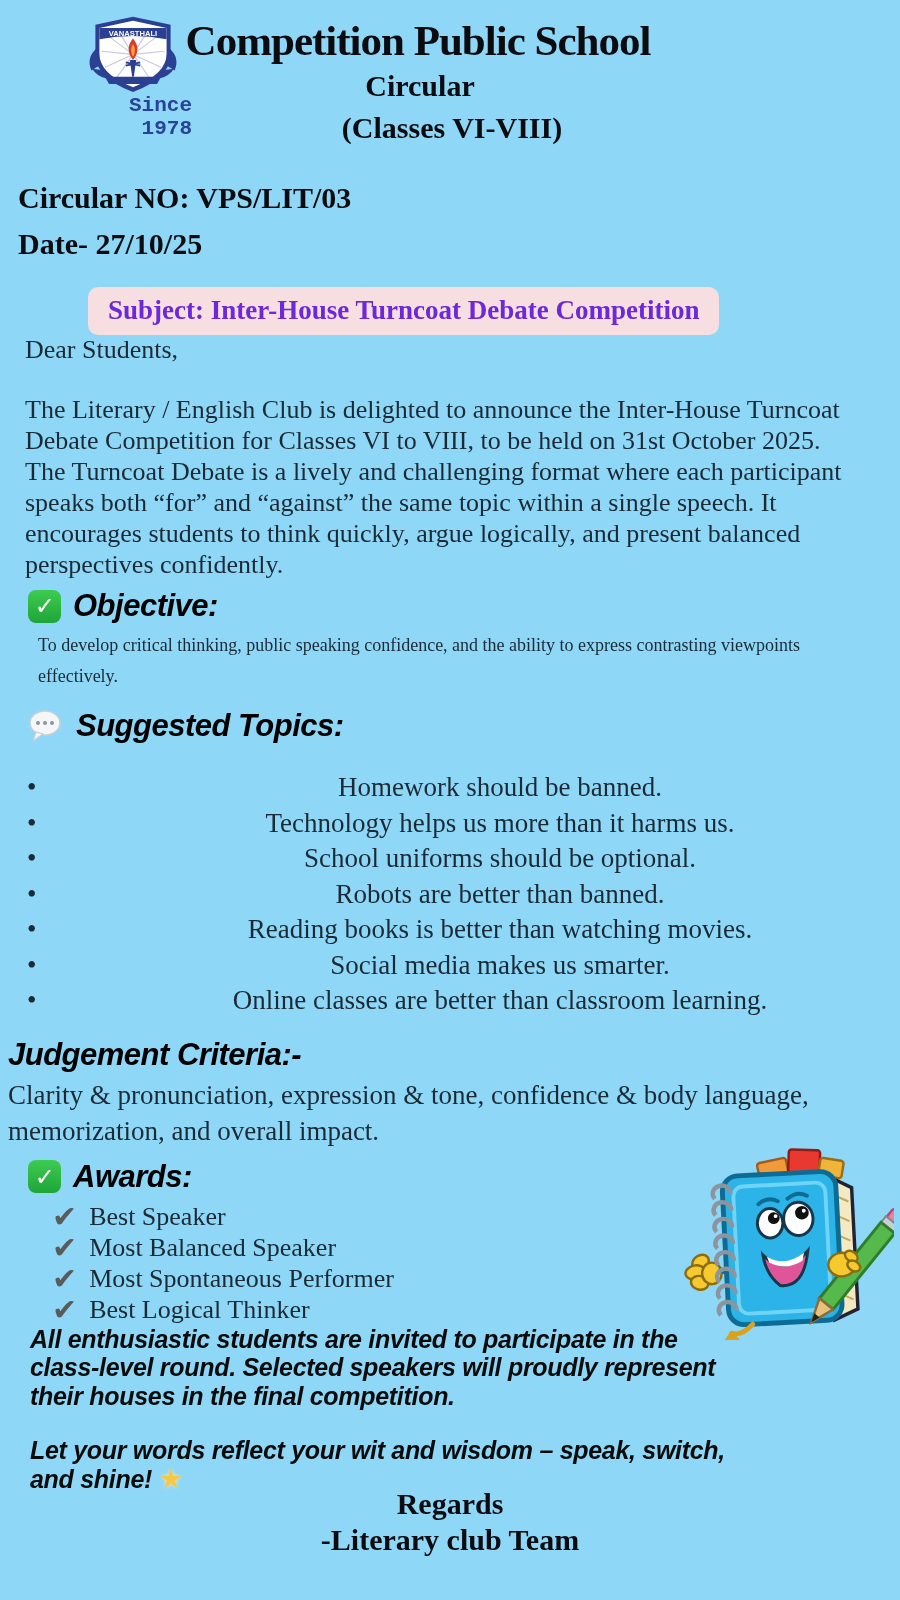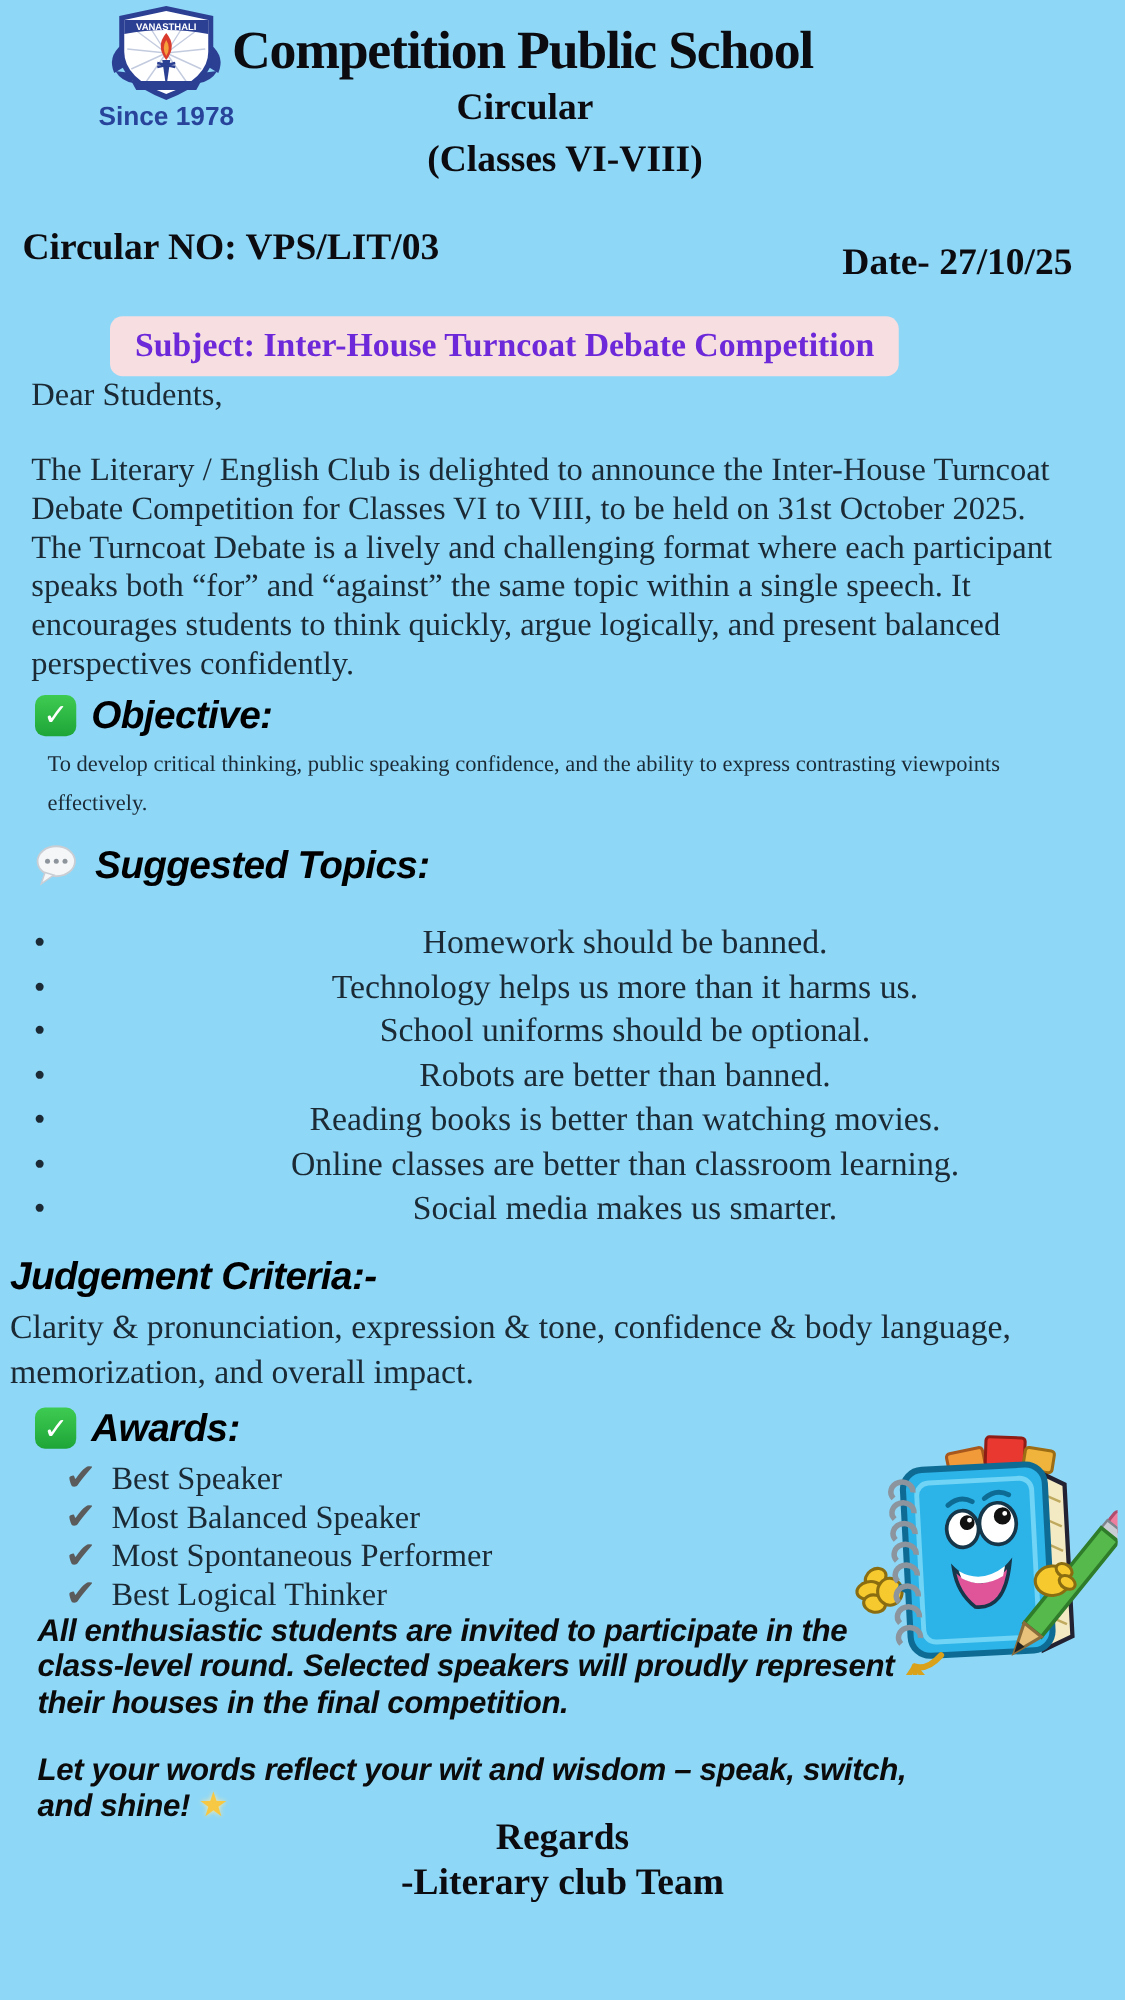--- a/index.html
+++ b/index.html
@@ -2,31 +2,31 @@
 <html><head>
 <meta charset="utf-8">
 <style>
   html,body{margin:0;padding:0;}
   .page{
     position:relative;width:900px;height:1600px;overflow:hidden;
     background:#8ed7f7;color:#1b2a35;
     font-family:"Liberation Serif",serif;
   }
   
-  .logo{position:absolute;left:74px;top:4px;width:118px;text-align:center;}
+  .logo{position:absolute;left:74px;top:16px;width:118px;text-align:right;}
   .logo svg{display:block;margin:0 auto;}
-  .since{font-family:Liberation Sans, sans-serif;font-weight:bold;font-size:21px;color:#27439a;margin-top:-2px;}
+  .since{font-family:Liberation Mono, monospace;font-weight:bold;font-size:21px;color:#27439a;margin-top:-2px;}
   .school-name{
     margin:16px 0 0 168px;width:500px;text-align:center;
     font-size:43px;font-weight:bold;color:#0c0c10;letter-spacing:-1px;
   }
   .doc-type{margin:4px 0 0 160px;width:520px;text-align:center;font-size:30px;font-weight:bold;color:#0c0c10;}
   .classes{margin:8px 0 0 192px;width:520px;text-align:center;font-size:30px;font-weight:bold;color:#0c0c10;}
   
-  .meta-row{display:flex;justify-content:space-between;align-items:flex-start;margin-top:36px;padding:0 42px 0 18px;}
+  .meta-row{display:flex;justify-content:space-between;align-items:flex-start;margin-top:36px;padding:0 42px 0 18px;flex-direction:column;}
   .circular-no{font-size:30px;font-weight:bold;color:#0c0c10;}
   .date{font-size:30px;font-weight:bold;color:#0c0c10;margin-top:12px;}
   
   .subject-box{
     display:inline-block;margin:26px 0 0 88px;background:#f6dee1;color:#6d28d9;
     font-size:27px;font-weight:bold;padding:8px 20px 9px 20px;border-radius:10px;
   }
   
   .salutation{margin:0 0 0 25px;font-size:26px;}
   .para{margin:0 0 0 25px;width:822px;font-size:26px;line-height:31px;}
@@ -159,22 +159,22 @@
       <circle cx="24" cy="13" r="2" fill="#8d949c"></circle>
     </svg>
     <span>Suggested Topics:</span>
   </div>
   <ul class="topics-list">
     <li>Homework should be banned.</li>
     <li>Technology helps us more than it harms us.</li>
     <li>School uniforms should be optional.</li>
     <li>Robots are better than banned.</li>
     <li>Reading books is better than watching movies.</li>
+    <li>Social media makes us smarter.</li>
     <li>Online classes are better than classroom learning.</li>
-    <li>Social media makes us smarter.</li>
   </ul>
 
   
   <div class="sec-head judgement">
     <span>Judgement Criteria:-</span>
   </div>
   <p class="criteria">Clarity &amp; pronunciation, expression &amp; tone, confidence &amp; body language, memorization, and overall impact.</p>
 
   
   <div class="sec-head awards">

